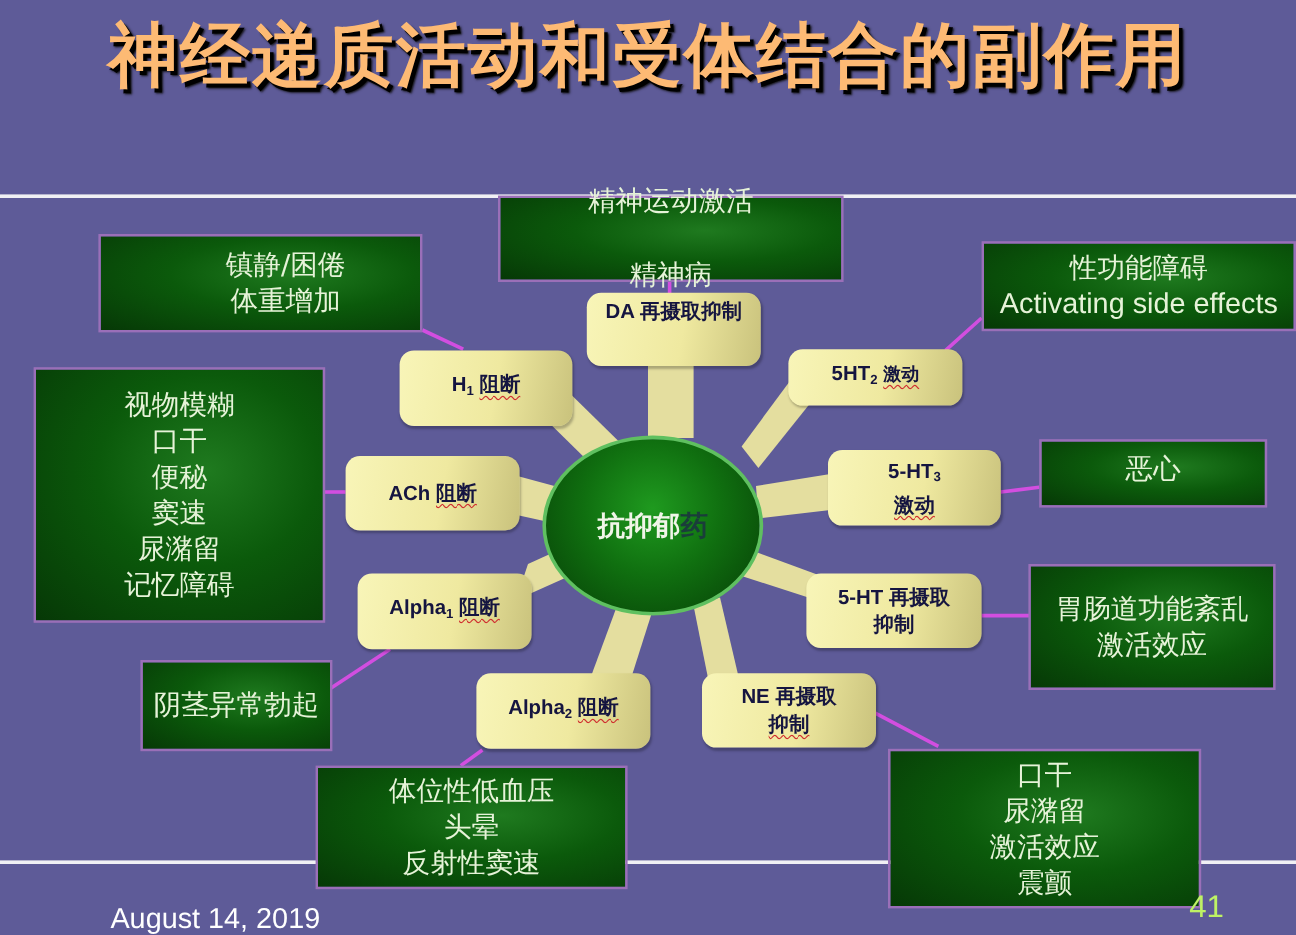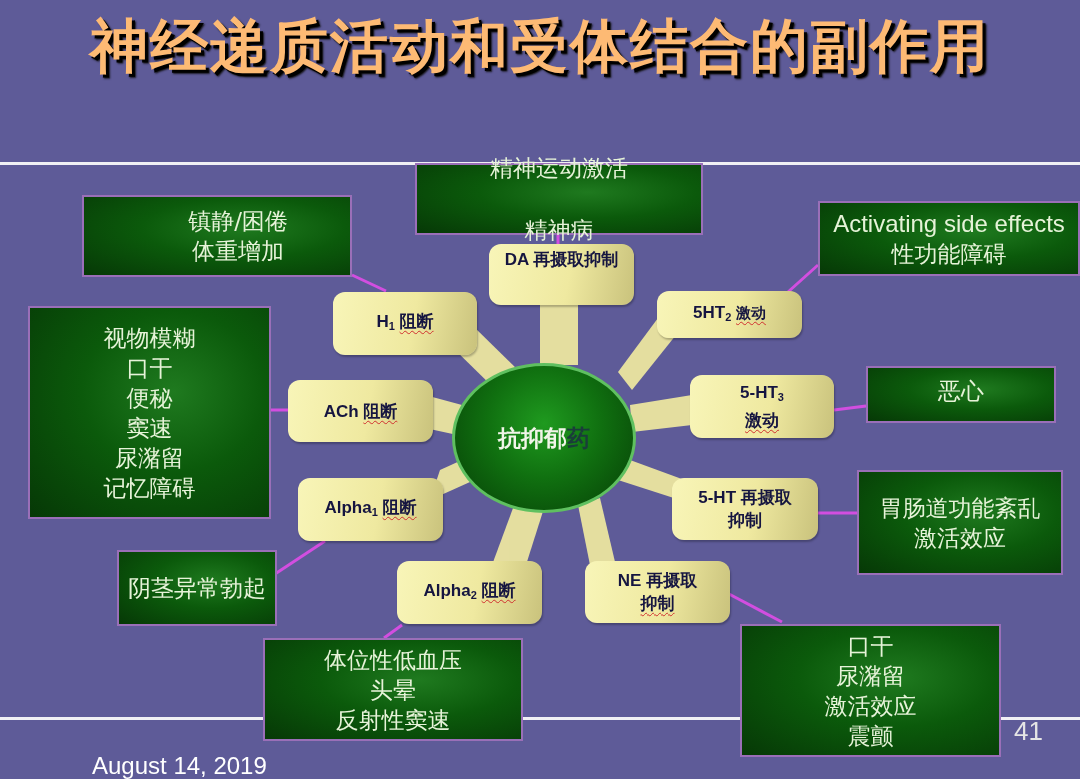--- a/index.html
+++ b/index.html
@@ -45,23 +45,22 @@
     display: flex; align-items: center; justify-content: center;
     color: #f0f5e8; font-size: 23px; font-weight: bold;
     font-family: "DejaVu Sans", sans-serif;
   }
   .hub .dark { color: #1a3d3a; }
   .footer-date {
     position: absolute; left: 92px; top: 752px; font-size: 24px; color: #ffffff;
     font-family: "Liberation Sans", sans-serif;
   }
   .footer-page {
-    position: absolute; left: 991px; top: 716px; font-size: 26px; color: #e5e5e5;
+    position: absolute; left: 991px; top: 740px; font-size: 26px; color: #bef264;
     font-family: "Liberation Sans", sans-serif;
-    margin-left: 23px;
   }
 </style>
 </head>
 <body>
 
 <div class="title">神经递质活动和受体结合的副作用</div>
 
 <div class="hline" style="top:162px;"></div>
 <div class="hline" style="top:717px;"></div>
 
@@ -113,22 +112,22 @@
   <span>头晕</span>
   <span>反射性窦速</span>
 </div>
 
 <div class="effect" style="left:415px; top:163px; width:288px; height:72px;gap:32px;">
   <span>精神运动激活</span>
   <span>精神病</span>
 </div>
 
 <div class="effect" style="left:818px; top:201px; width:262px; height:75px;">
+  <span>性功能障碍</span>
   <span style="font-family:'Liberation Sans',sans-serif; font-size:24px;">Activating side effects</span>
-  <span>性功能障碍</span>
 </div>
 
 <div class="effect" style="left:866px; top:366px; width:190px; height:57px; justify-content:flex-start; padding-top:8px;">
   <span>恶心</span>
 </div>
 
 <div class="effect" style="left:857px; top:470px; width:206px; height:105px;">
   <span>胃肠道功能紊乱</span>
   <span>激活效应</span>
 </div>

